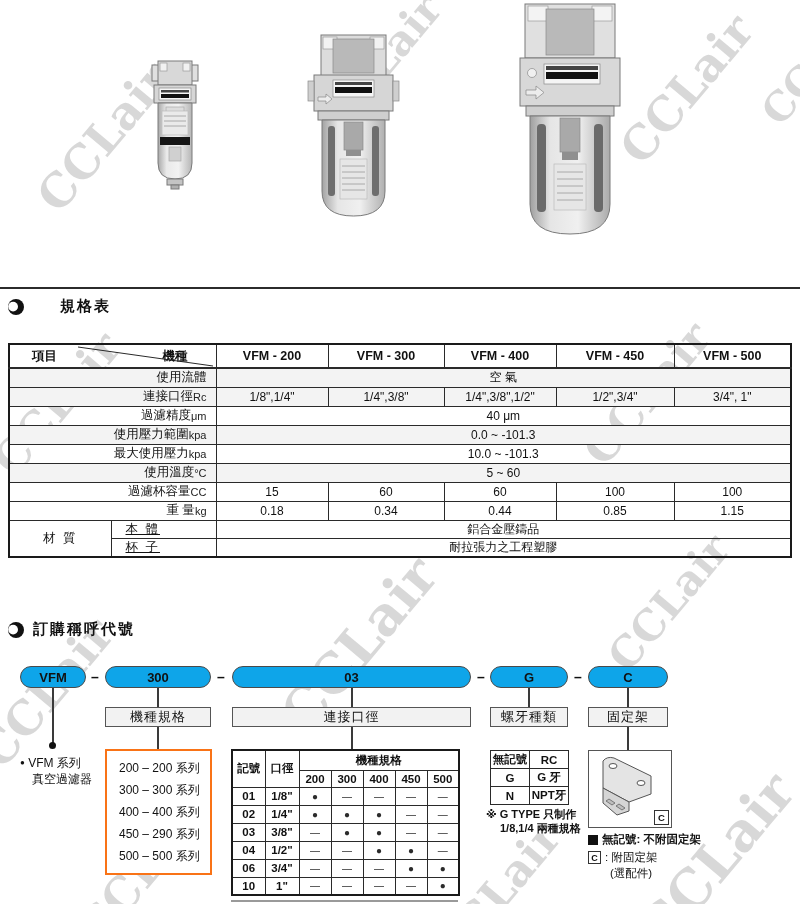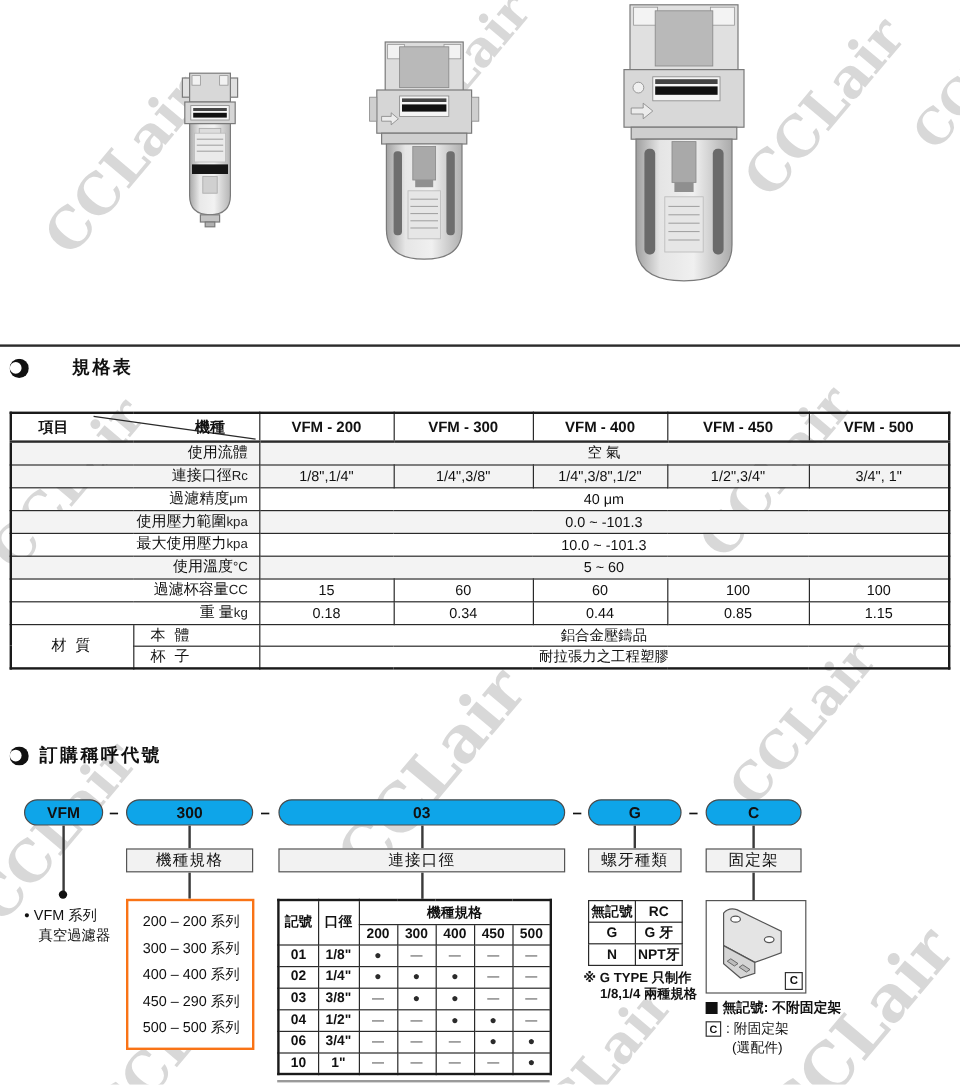--- a/index.html
+++ b/index.html
@@ -27,21 +27,21 @@
   .spec tr.hrow td{border-bottom-width:2px;font-weight:700;font-size:12.5px;}
   .corner{position:relative;}
   .corner .ct{position:absolute;top:0;left:0;width:100%;height:100%;display:flex;
               justify-content:space-between;align-items:center;padding:0 28px 0 22px;box-sizing:border-box;}
   .corner svg{position:absolute;top:0;left:0;}
   .lbl{display:flex;justify-content:flex-end;align-items:center;
        padding:0 9px 0 6px;box-sizing:border-box;font-size:12.5px;}
   .lbl .u{font-size:11px;color:#222;}
   .shade{background:#f3f3f3;}
   .mat-main{font-size:12.5px;letter-spacing:2px;}
-  .sublbl{text-align:left !important;padding-left:14px !important;font-size:12.5px;letter-spacing:2px;}
+  .sublbl{text-align:left !important;padding-left:14px !important;font-size:12.5px;letter-spacing:2px;text-decoration:underline;}
   
   .pill{position:absolute;height:22px;border:1.5px solid #4a4a4a;border-radius:12px;
         background:#0ea5e9;display:flex;align-items:center;justify-content:center;
         font-weight:700;font-size:13px;z-index:4;box-sizing:border-box;}
   .dashsep{position:absolute;font-weight:700;font-size:14px;z-index:4;}
   .vline{position:absolute;width:1.5px;background:#3a3a3a;z-index:3;}
   .ldot{position:absolute;width:7px;height:7px;border-radius:50%;background:#111;z-index:4;}
   .labelbox{position:absolute;height:20px;background:#f2f2f2;border:1px solid #555;
             display:flex;align-items:center;justify-content:center;font-size:13px;
             letter-spacing:1px;z-index:4;box-sizing:border-box;}

